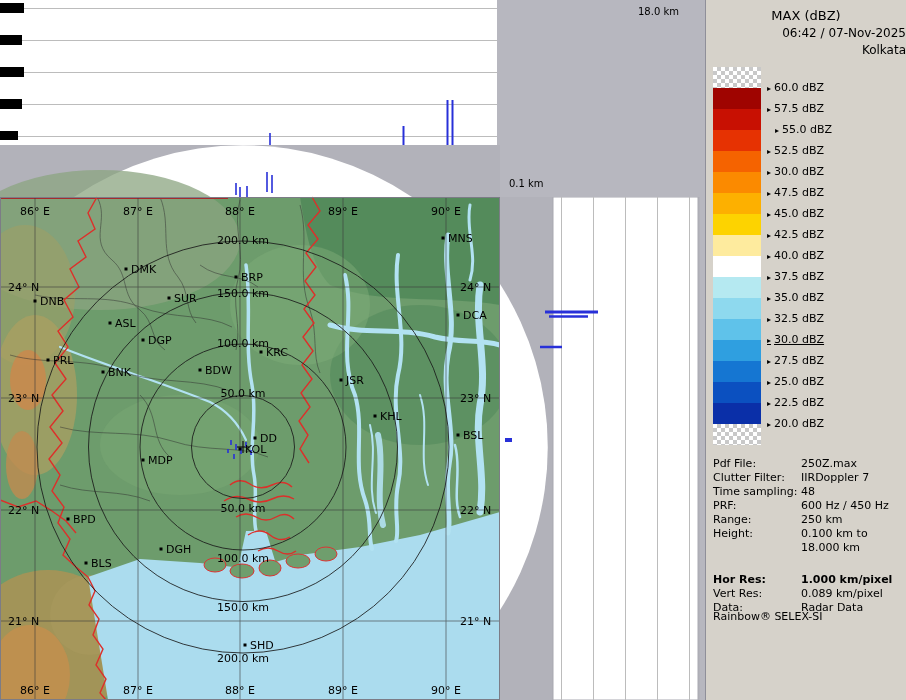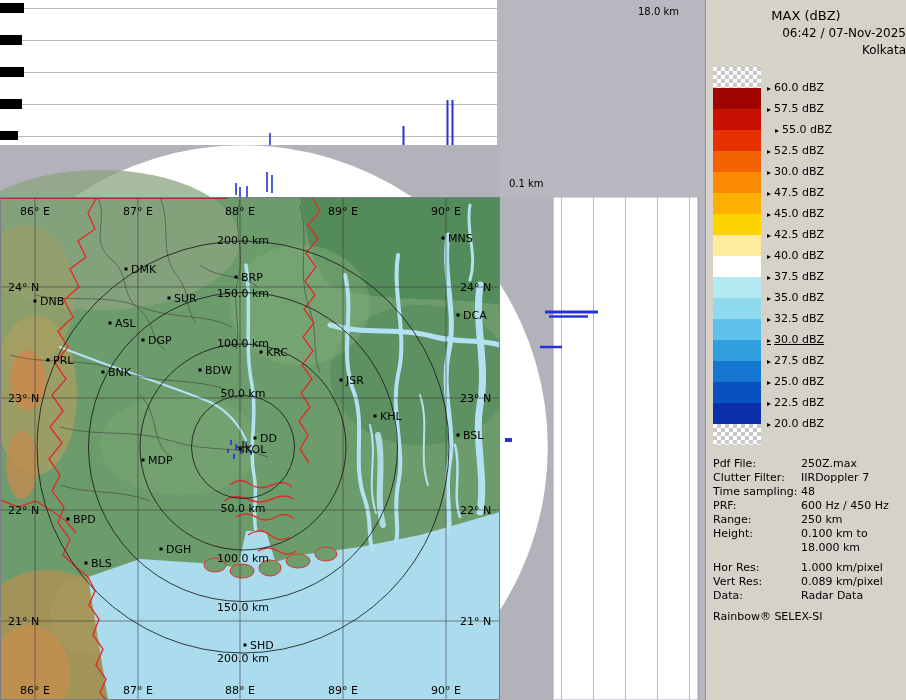--- a/index.html
+++ b/index.html
@@ -330,19 +330,19 @@
     </div>
 
     <div class="meta" id="legend-meta">
         <div class="meta-row"><span class="ml">Pdf File:</span><span class="mv">250Z.max</span></div>
         <div class="meta-row"><span class="ml">Clutter Filter:</span><span class="mv">IIRDoppler 7</span></div>
         <div class="meta-row"><span class="ml">Time sampling:</span><span class="mv">48</span></div>
         <div class="meta-row"><span class="ml">PRF:</span><span class="mv">600 Hz / 450 Hz</span></div>
         <div class="meta-row"><span class="ml">Range:</span><span class="mv">250 km</span></div>
         <div class="meta-row"><span class="ml">Height:</span><span class="mv">0.100 km to</span></div>
         <div class="meta-row"><span class="ml"></span><span class="mv">18.000 km</span></div>
-        <div class="meta-row" style="margin-top: 6px;"><span class="ml">Hor Res:</span><span class="mv">1.000 km/pixel</span></div>
+        <div class="meta-row" style="margin-top: 18px; font-weight: bold;"><span class="ml">Hor Res:</span><span class="mv">1.000 km/pixel</span></div>
         <div class="meta-row"><span class="ml">Vert Res:</span><span class="mv">0.089 km/pixel</span></div>
         <div class="meta-row"><span class="ml">Data:</span><span class="mv">Radar Data</span></div>
       </div>
     <div class="brand">Rainbow® SELEX-SI</div>
   </div>
 </div>
 
 </body></html>

